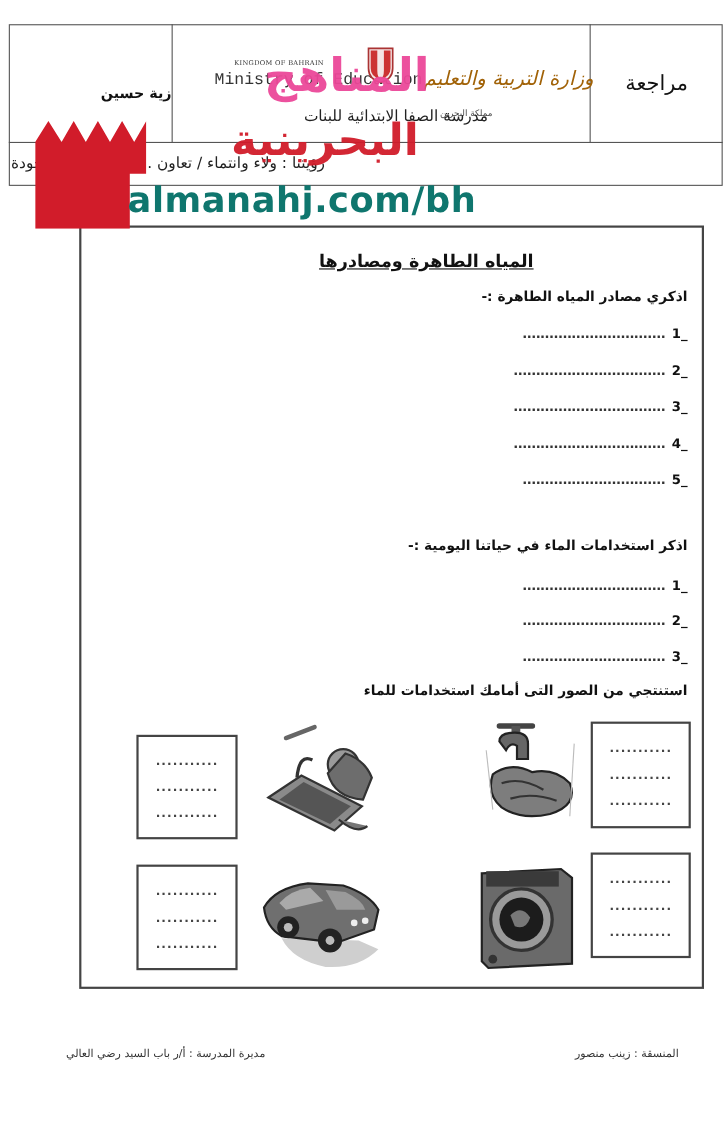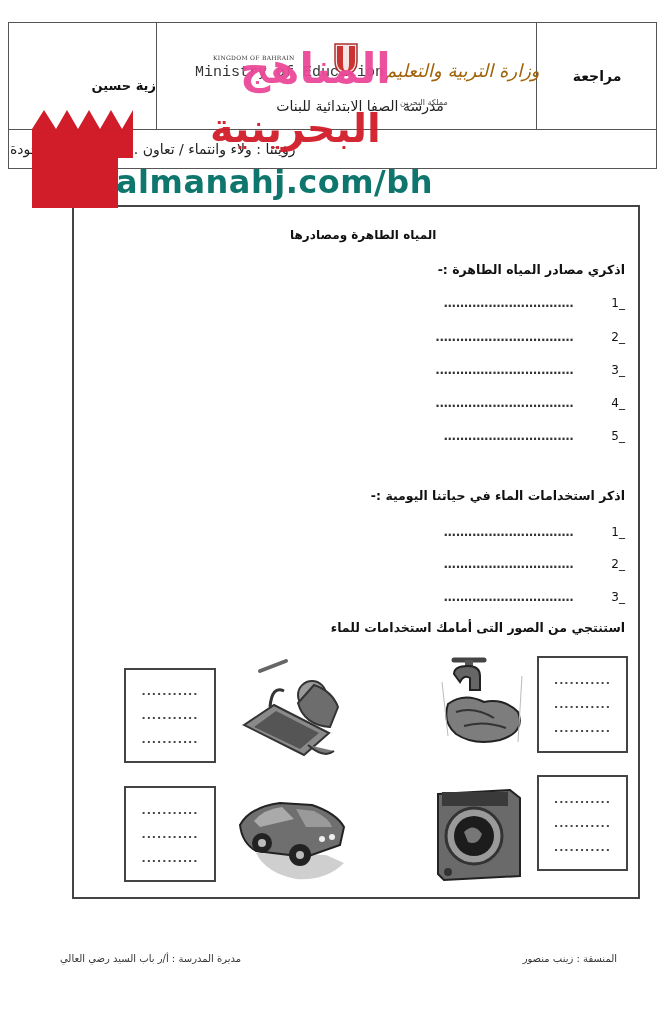--- a/index.html
+++ b/index.html
@@ -5,50 +5,50 @@
     html, body { margin:0; padding:0; background:#ffffff; }
     body { width:661px; height:1024px; position:relative; overflow:hidden; font-family:"DejaVu Sans", sans-serif; color:#111; }
     .abs { position:absolute; }
 
     
     .hdr-outer { left:8px; top:22px; width:649px; height:147px; border:1px solid #555; box-sizing:border-box; }
     .hdr-v1 { left:156px; top:22px; width:1px; height:108px; background:#555; }
     .hdr-v2 { left:536px; top:22px; width:1px; height:108px; background:#555; }
     .hdr-h { left:8px; top:129px; width:649px; height:1px; background:#555; }
 
-    .cell-right-label { left:537px; top:22px; width:120px; height:107px; display:flex; align-items:center; justify-content:center; font-weight:bold; font-size:14px; }
+    .cell-right-label { left:537px; top:22px; width:120px; height:107px; display:flex; align-items:center; justify-content:center; font-weight:normal; font-size:19px; }
     .cell-left-name { left:8px; top:70px; width:148px; height:30px; display:flex; align-items:center; justify-content:flex-start; padding-left:8px; box-sizing:border-box; font-weight:bold; font-size:13px; direction:rtl; text-align:left; }
 
     .kingdom-en { left:213px; top:54px; font-family:"DejaVu Serif", serif; font-size:6px; letter-spacing:0.3px; color:#333; }
     .ministry-en { left:195px; top:64px; font-family:Liberation Mono, monospace; font-size:15px; color:#333; }
     .kingdom-ar { left:400px; top:50px; font-size:8px; color:#444; direction:rtl;margin-top:48px; }
     .ministry-ar { left:385px; top:60px; font-family:"DejaVu Serif", serif; font-size:18px; color:#a16207; font-style:italic; direction:rtl; }
     .school-name { left:260px; top:98px; width:200px; text-align:center; font-size:14px; color:#222; direction:rtl; }
     .emblem { left:333px; top:42px; width:26px; height:34px; }
 
     .vision { left:10px; top:131px; width:642px; height:36px; display:flex; align-items:center; justify-content:flex-end; padding-right:96px; box-sizing:border-box; font-size:14px; direction:rtl; color:#222; }
 
     
     .wm-flag { left:32px; top:107px; width:101px; height:101px; }
     .wm-ar1 { left:240px; top:48px; font-family:"DejaVu Sans", sans-serif; font-weight:bold; font-size:42px; color:#ec4899; direction:rtl; line-height:1; opacity:0.95; }
     .wm-ar2 { left:210px; top:108px; font-family:"DejaVu Sans", sans-serif; font-weight:bold; font-size:40px; color:#d11c2a; direction:rtl; line-height:1; opacity:0.95; }
     .wm-url { left:116px; top:166px; font-family:"DejaVu Sans", sans-serif; font-weight:bold; font-size:32px; color:#0f766e; line-height:1; letter-spacing:0.5px; }
 
     
     .sheet { left:72px; top:205px; width:568px; height:694px; border:2px solid #444; box-sizing:border-box; }
 
-    .title { left:290px; top:228px; font-weight:bold; font-size:12px; direction:rtl; }
+    .title { left:290px; top:228px; font-weight:bold; font-size:16px; text-decoration:underline; direction:rtl; }
     .q { font-weight:bold; font-size:12.5px; direction:rtl; text-align:right; }
     .q1 { right:36px; top:262px; }
     .q2 { right:36px; top:488px; }
     .q3 { right:36px; top:620px; }
 
     .line { right:36px; font-size:12px; font-weight:bold; direction:ltr; display:flex; align-items:baseline; gap:6px; white-space:nowrap; }
     .line .dots { letter-spacing:-0.5px; color:#333; font-weight:bold; }
-    .line .num { font-weight:normal;margin-left:32px; }
+    .line .num { font-weight:bold; }
 
     .ansbox { border:2px solid #444; box-sizing:border-box; display:flex; flex-direction:column; justify-content:space-around; align-items:center; padding:10px 0; }
     .ansbox span { font-size:11px; letter-spacing:1px; color:#444; line-height:1; font-weight:bold; }
 
     .pic { overflow:hidden; }
 
     .footer { top:953px; font-size:10px; color:#333; direction:rtl; }
   </style>
 </head>
 <body>

